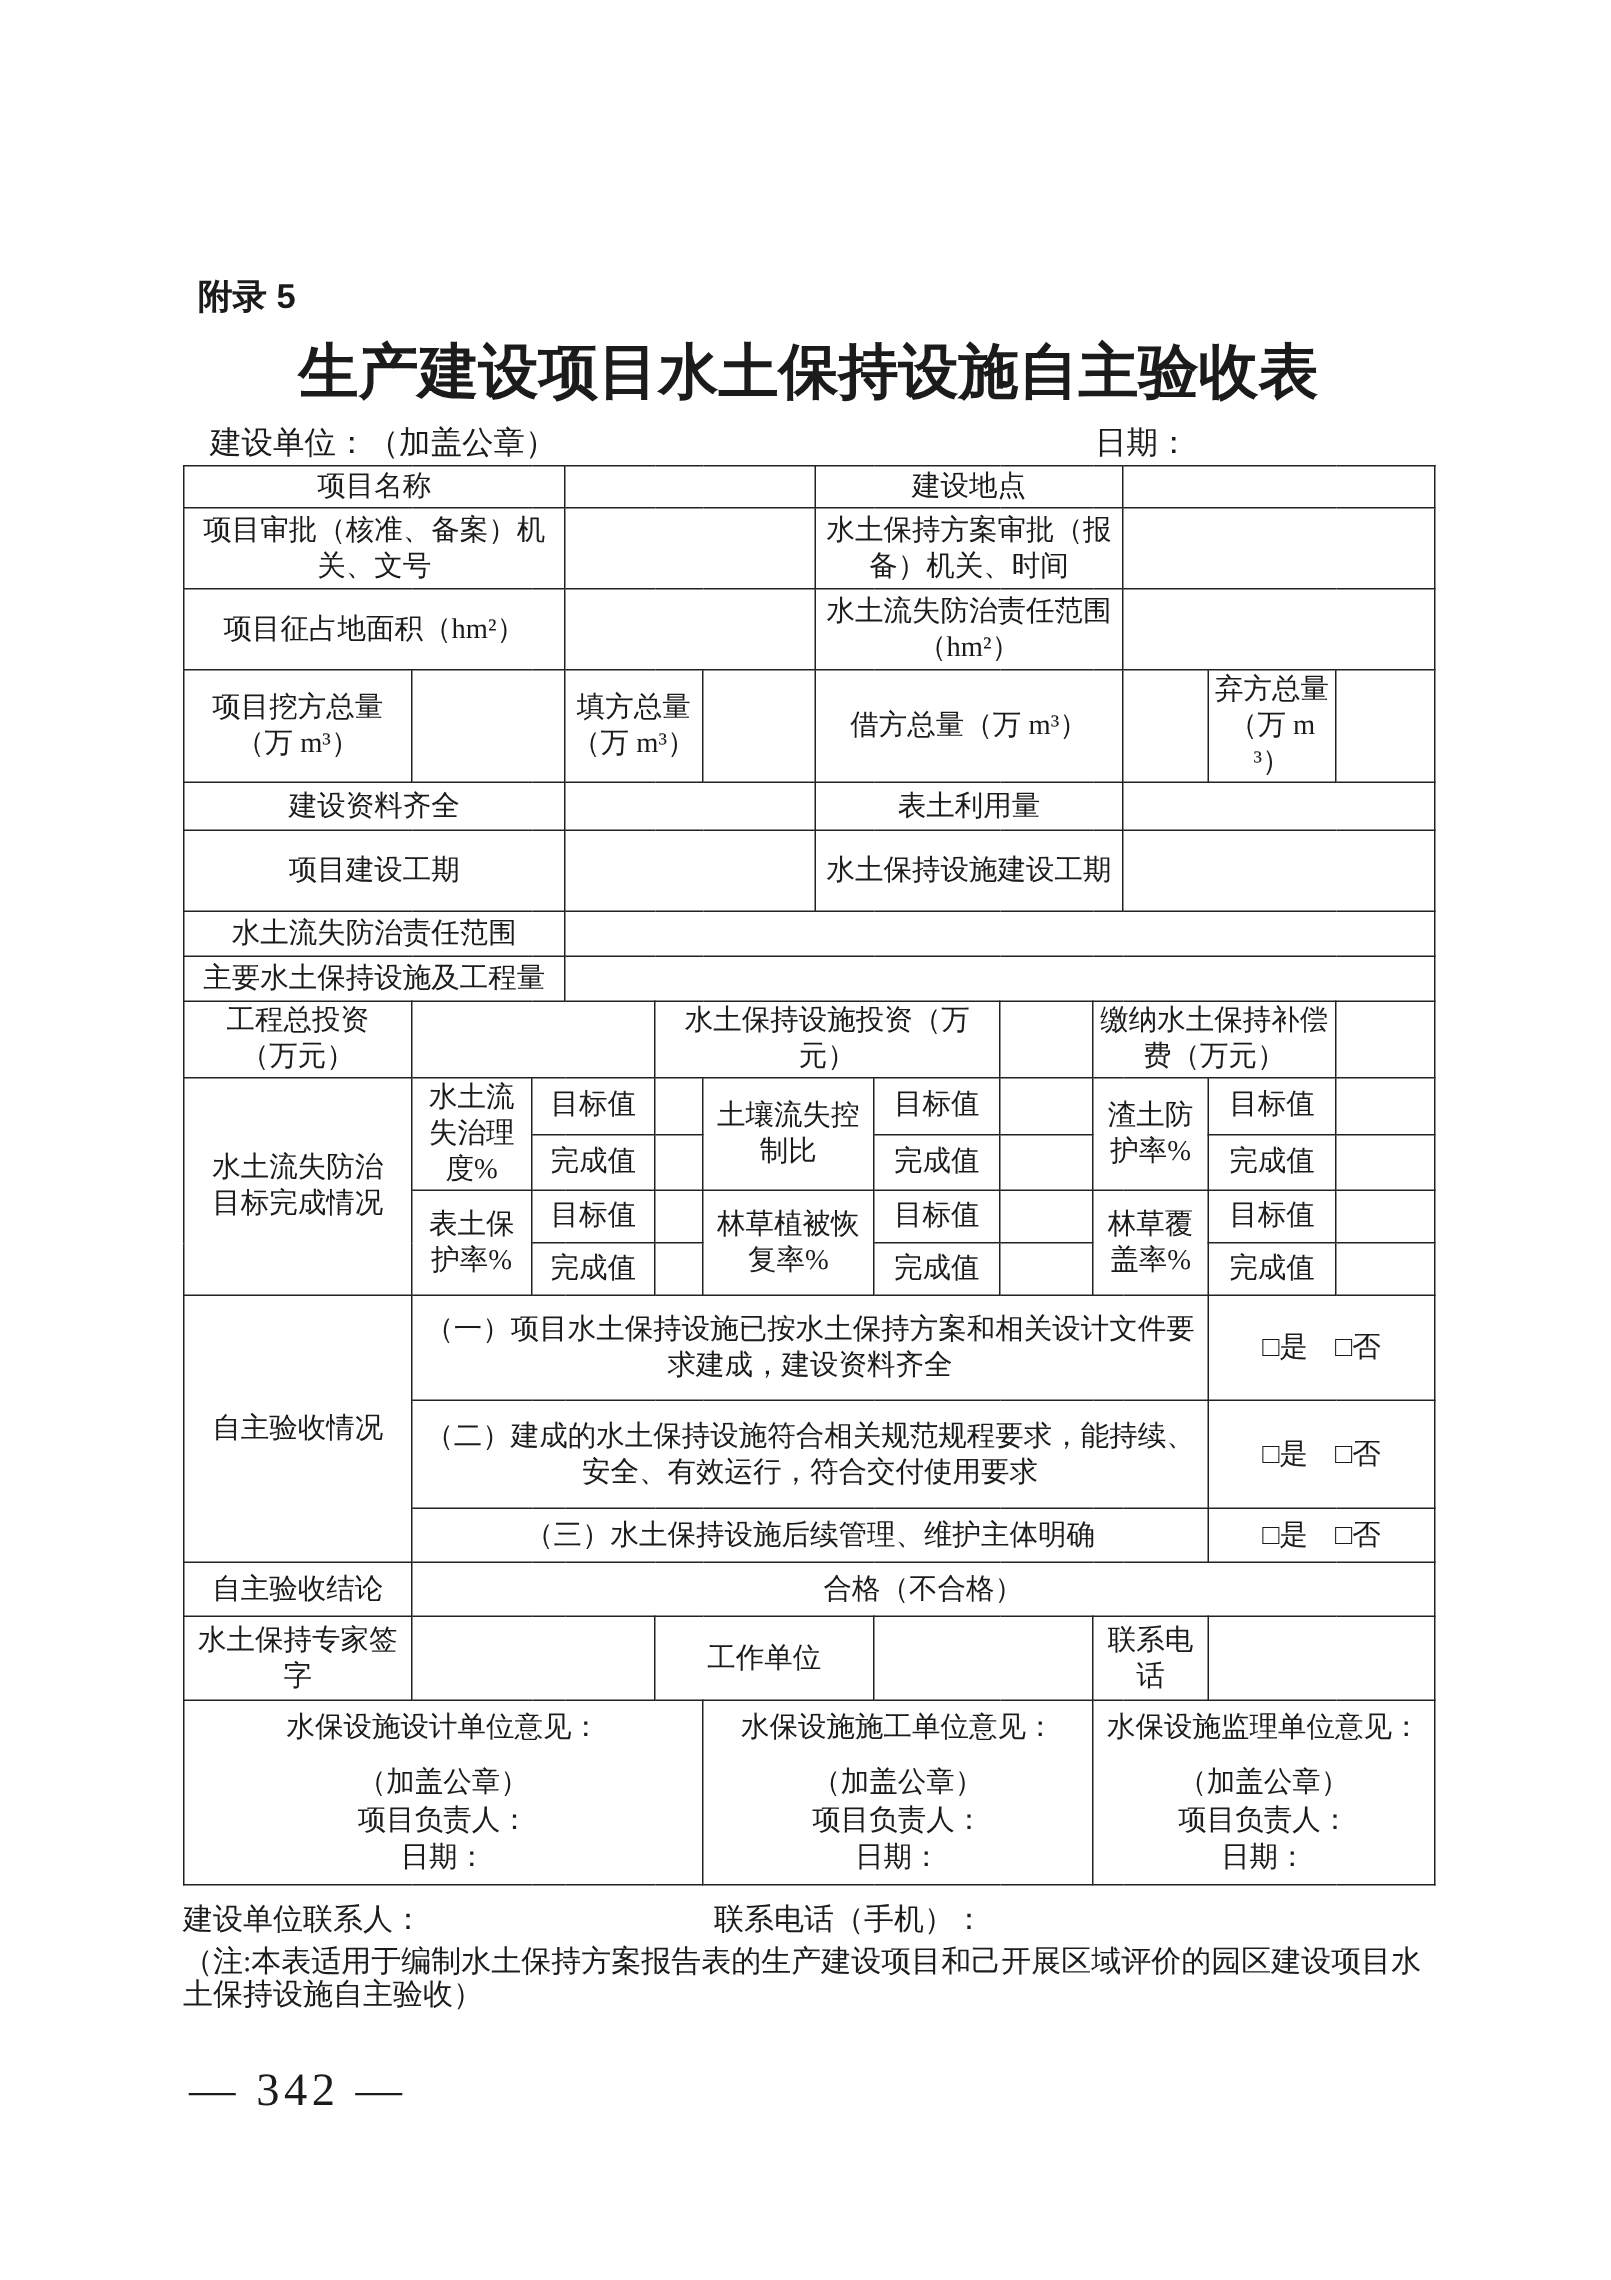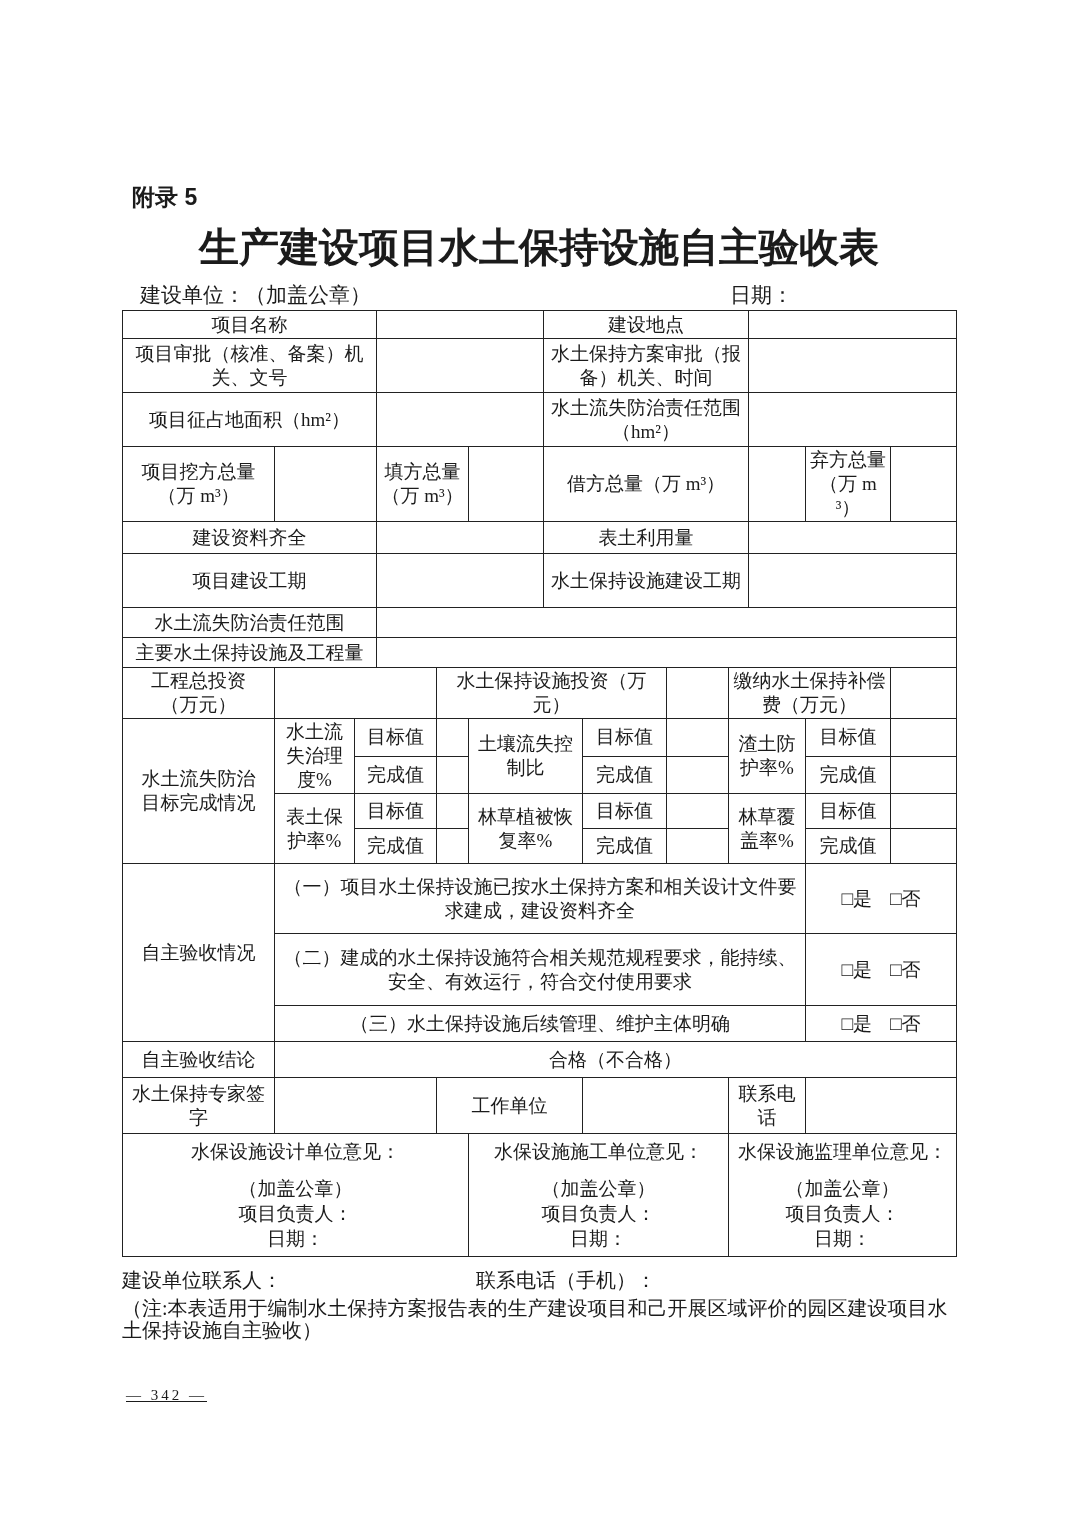--- a/index.html
+++ b/index.html
@@ -39,21 +39,21 @@
   .cbrow{display:flex;justify-content:center;gap:18px;}
 
   td.opinion-cell{vertical-align:top;padding:0;}
   .opinion{display:flex;flex-direction:column;height:112px;padding:4px 4px 4px;}
   .opinion .gap{flex:1 1 auto;min-height:12px;}
   .opinion div{line-height:25px;text-align:center;}
 
   .footer-line{display:flex;margin-top:10px;font-size:20px;line-height:26px;align-items:center;}
   .footer-line .contact{flex:0 0 354px;}
   .note{margin-top:4px;font-size:20px;line-height:22px;word-break:break-all;}
-  .page-number{margin-top:46px;margin-left:4px;font-size:15px;letter-spacing:3px;text-decoration:underline;}
+  .page-number{margin-top:34px;margin-left:4px;font-size:31px;letter-spacing:3px;}
 
   
   tr.h28{height:28px} tr.h30{height:30px} tr.h32{height:32px} tr.h35{height:35px}
   tr.h36{height:36px} tr.h50{height:50px} tr.h54{height:54px} tr.h56{height:56px}
   tr.h70{height:70px} tr.h72{height:72px} tr.h118{height:118px}
 </style>
 </head>
 <body>
 
 <div class="page">

